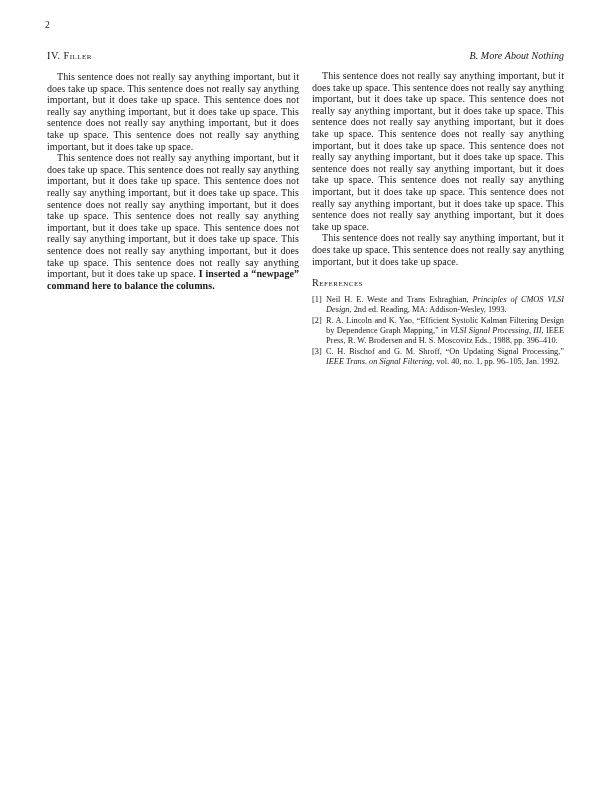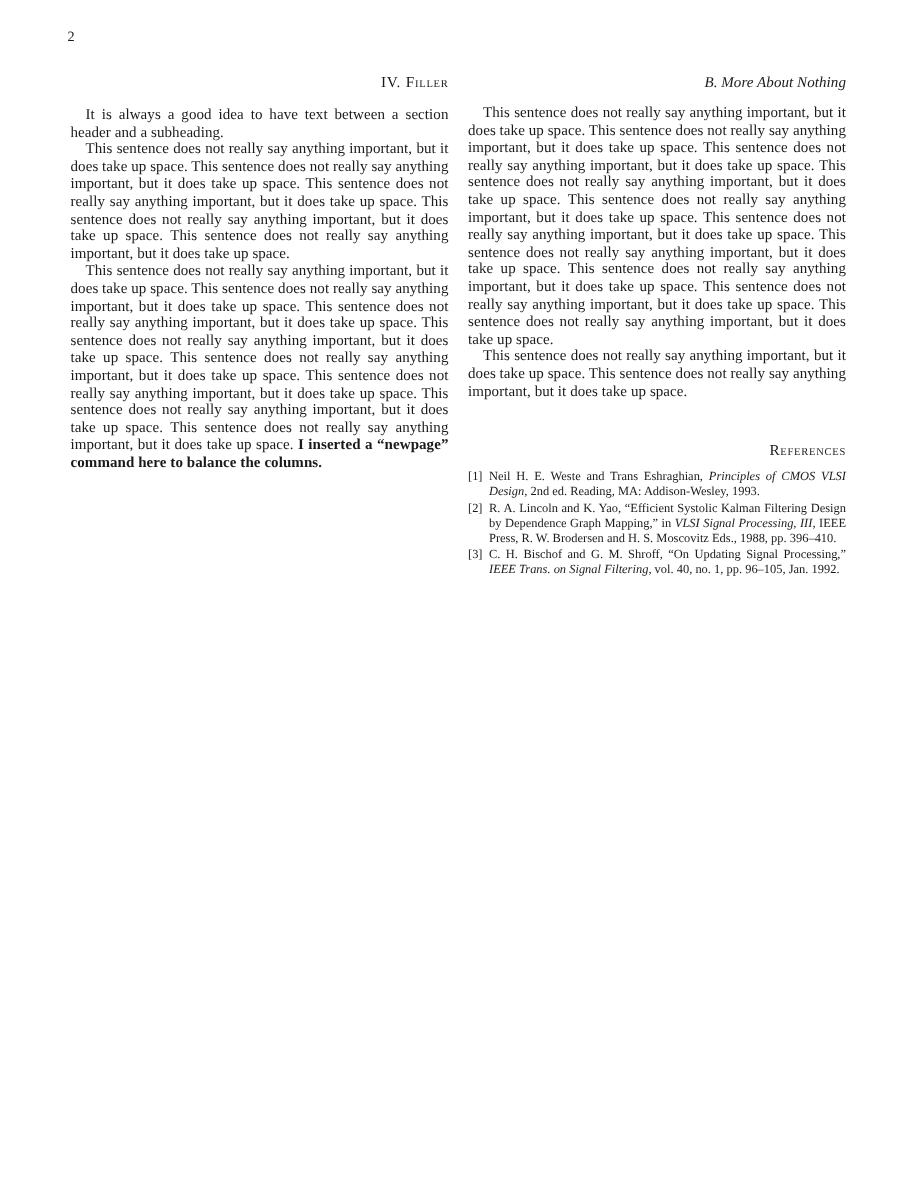--- a/index.html
+++ b/index.html
@@ -36,21 +36,21 @@
     flex: 0 0 252px;
     font-size: 10px;
     line-height: 11.6px;
     text-align: justify;
     letter-spacing: 0.05px;
     hyphens: auto;
     -webkit-hyphens: auto;
   }
   .section-heading {
     font-variant: small-caps;
-    text-align: right;
+    text-align: left;
     font-size: 10.2px;
     line-height: 12px;
     letter-spacing: 0.5px;
     margin: 0 0 9px 0;
     font-family: Liberation Serif, serif;
   }
   .subsection-heading {
     font-style: italic;
     text-align: right;
     font-size: 10px;
@@ -63,25 +63,25 @@
   }
   .body-para {
     margin: 0;
     text-indent: 10px;
   }
   .bold {
     font-weight: bold;
   }
   .references-heading {
     font-variant: small-caps;
-    text-align: right;
+    text-align: left;
     font-size: 10.2px;
     line-height: 12px;
     letter-spacing: 0.5px;
-    margin: 28px 0 6px 0;
+    margin: 10px 0 6px 0;
   }
   .ref-list {
     font-size: 8.3px;
     line-height: 9.9px;
     letter-spacing: 0;
   }
   .ref-item {
     display: flex;
     margin-bottom: 1px;
   }
@@ -99,21 +99,20 @@
 </head>
 <body>
 
 <div class="page">
   <div class="page-number">2</div>
 
   <div class="columns">
 
     <div class="column">
       <div class="section-heading">IV. Filler</div>
-      <p class="body-para">It is always a good idea to have text between a section header and a subheading.</p>
       <p class="body-para">This sentence does not really say anything important, but it does take up space. This sentence does not really say anything important, but it does take up space. This sentence does not really say anything important, but it does take up space. This sentence does not really say anything important, but it does take up space. This sentence does not really say anything important, but it does take up space.</p>
       <p class="body-para"><span>This sentence does not really say anything important, but it does take up space. This sentence does not really say anything important, but it does take up space. This sentence does not really say anything important, but it does take up space. This sentence does not really say anything important, but it does take up space. This sentence does not really say anything important, but it does take up space. This sentence does not really say anything important, but it does take up space. This sentence does not really say anything important, but it does take up space. This sentence does not really say anything important, but it does take up space. </span><span class="bold">I inserted a “newpage” command here to balance the columns.</span></p>
     </div>
 
     <div class="column">
       <div class="subsection-heading first">B. More About Nothing</div>
       <p class="body-para">This sentence does not really say anything important, but it does take up space. This sentence does not really say anything important, but it does take up space. This sentence does not really say anything important, but it does take up space. This sentence does not really say anything important, but it does take up space. This sentence does not really say anything important, but it does take up space. This sentence does not really say anything important, but it does take up space. This sentence does not really say anything important, but it does take up space. This sentence does not really say anything important, but it does take up space. This sentence does not really say anything important, but it does take up space. This sentence does not really say anything important, but it does take up space.</p>
       <p class="body-para">This sentence does not really say anything important, but it does take up space. This sentence does not really say anything important, but it does take up space.</p>
       <div class="references-heading">References</div>
       <div class="ref-list">

